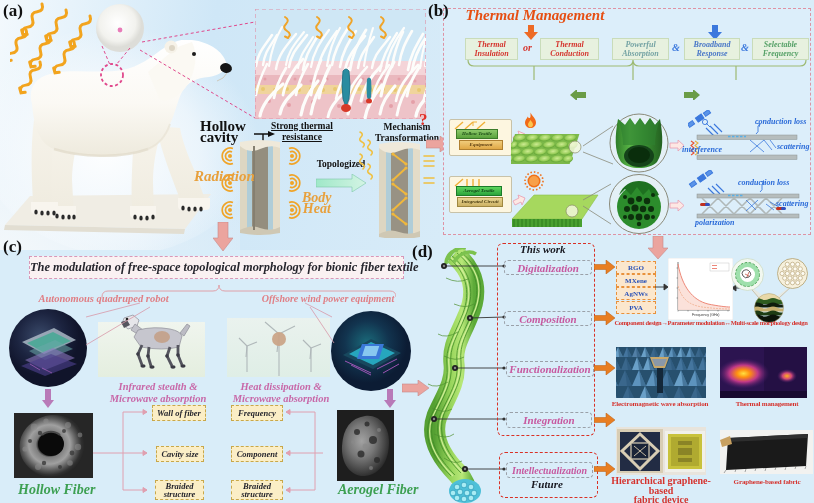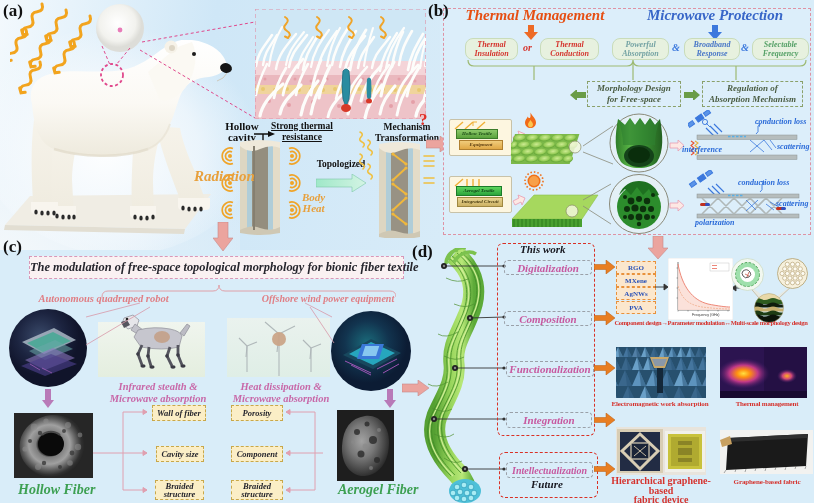--- a/index.html
+++ b/index.html
@@ -1,21 +1,21 @@
 <!DOCTYPE html>
 <html><head><meta charset="utf-8">
 <style>
 html,body{margin:0;padding:0;}
 #fig{position:relative;width:814px;height:503px;overflow:hidden;
   font-family:"Liberation Serif",serif;
   background:linear-gradient(115deg,#eef6fb 0%,#d2e9f8 30%,#d9edf9 100%);}
 .abs{position:absolute;}
 .lab{font-weight:bold;font-size:17px;color:#111;z-index:50;}
 .bi{font-weight:bold;font-style:italic;}
-.gbox{background:#e7f1df;border:1px solid #c9dcba;border-radius:8px;font-size:8px;line-height:9.5px;text-align:center;padding:1px 0;height:18px;display:flex;align-items:center;justify-content:center;}
+.gbox{background:#e7f1df;border:1px solid #c9dcba;border-radius:0;font-size:8px;line-height:9.5px;text-align:center;padding:1px 0;height:18px;display:flex;align-items:center;justify-content:center;}
 .dgbox{border:1px dashed #8aa06a;font-size:9px;line-height:11px;text-align:center;color:#4a5c42;display:flex;align-items:center;justify-content:center;}
 .ybox{background:#fbeec6;border:1px dashed #c8a84b;font-size:8.5px;text-align:center;color:#26262e;display:flex;align-items:center;justify-content:center;font-weight:bold;font-style:italic;line-height:8.5px;}
 .item{border:1px dashed #9aa0a8;border-radius:4px;font-size:11px;text-align:center;color:#c7589f;display:flex;align-items:center;justify-content:center;font-weight:bold;font-style:italic;}
 .obox{background:#fbe7cd;border:1px dashed #e8913c;border-radius:0;font-size:7px;text-align:center;color:#2a52b8;display:flex;align-items:center;justify-content:center;font-weight:bold;}
 .redlab{color:#d5332e;font-weight:bold;font-size:8.5px;text-align:center;}
 </style></head><body>
 <div id="fig">
 
 <div class="abs" style="left:0;top:0;width:440px;height:250px;background:linear-gradient(100deg,#f3f9fd 0%,#cfe7f7 45%,#d7ebf8 100%);"></div>
 <div class="abs" style="left:0;top:120px;width:240px;height:135px;background:radial-gradient(ellipse 130% 100% at 0% 100%,rgba(244,248,250,0.9) 0%,rgba(236,244,250,0.5) 55%,rgba(236,244,250,0) 100%);"></div>
@@ -221,21 +221,21 @@
    <path d="M94,8 q5,3 1,7 q-4,4 1,7 q5,3 1,7 l2,-3 m-2,3 l-3,-1.5"></path>
    <path d="M126,8 q5,3 1,7 q-4,4 1,7 q5,3 1,7 l2,-3 m-2,3 l-3,-1.5"></path>
   </g>
   <path d="M88,62 q-2,14 0,28 l3,8 3,-8 q2,-14 0,-28 q-3,-4 -6,0" fill="#2a8ca0" stroke="#1a6a80" stroke-width="0.8"></path>
   <ellipse cx="91" cy="99" rx="5" ry="4" fill="#d83828"></ellipse>
   <path d="M112,70 q-1,9 0,18 l2,5 2,-5 q1,-9 0,-18 q-2,-3 -4,0" fill="#2a8ca0"></path>
   <ellipse cx="114" cy="92" rx="3" ry="2.5" fill="#d83828"></ellipse>
   <rect x="0" y="0" width="171" height="110" fill="none" stroke="#e090a8" stroke-width="1.2" stroke-dasharray="4 3"></rect>
  </svg>
 
- <div class="abs" style="left:216px;top:121px;width:52px;font-weight:bold;font-size:11px;line-height:10.5px;text-align:center;color:#111;">Hollow<br>cavity</div>
+ <div class="abs" style="left:200px;top:121px;width:52px;font-weight:bold;font-size:15px;line-height:10.5px;text-align:left;color:#111;">Hollow<br>cavity</div>
  <div class="abs" style="left:266px;top:121px;width:72px;font-weight:bold;font-size:9.5px;line-height:10.5px;text-align:center;color:#111;text-decoration:underline;">Strong thermal<br>resistance</div>
  <svg class="abs" style="left:253px;top:130px;" width="26" height="22" fill="none" stroke="#111" stroke-width="1.4">
         <path d="M1,4 h15 M10,4 v16"></path>
         <path d="M15,1 l7,3 -7,3 z" fill="#111" stroke="none"></path>
       </svg>
 
  <svg class="abs" style="left:239px;top:140px;" width="42" height="95">
   <g>
    <rect x="1" y="6" width="7" height="84" fill="#ddd6c2"></rect>
    <rect x="8" y="6" width="5" height="84" fill="#b0cdd8"></rect>
@@ -274,21 +274,21 @@
           <path d="M70,29.5 A8,8 0 1 1 70,44.5"></path>
           <path d="M71,33 A4.5,4.5 0 1 1 71,41"></path>
         </g>
   <g>
           <circle cx="73" cy="64" r="2" fill="#f0a428" stroke="none"></circle>
           <path d="M70,56.5 A8,8 0 1 1 70,71.5"></path>
           <path d="M71,60 A4.5,4.5 0 1 1 71,68"></path>
         </g>
  </svg>
  <div class="abs bi" style="left:194px;top:168px;font-size:15px;color:#e8a03c;">Radiation</div>
- <div class="abs bi" style="left:302px;top:192px;font-size:11px;color:#e8a03c;text-align:center;line-height:11px;">Body<br>Heat</div>
+ <div class="abs bi" style="left:302px;top:192px;font-size:14px;color:#e8a03c;text-align:center;line-height:11px;">Body<br>Heat</div>
  <div class="abs" style="left:306px;top:159px;width:70px;font-weight:bold;font-size:9.5px;color:#111;text-align:center;">Topologized</div>
  <svg class="abs" style="left:316px;top:174px;" width="52" height="18">
   <defs>
           <linearGradient id="tpa" x1="0" y1="0" x2="1" y2="0">
             <stop offset="0%" stop-color="#9fe8c8"></stop>
             <stop offset="100%" stop-color="#d4f4e4"></stop>
           </linearGradient>
         </defs>
   <path d="M0,5 h36 v-5 l14,9 -14,9 v-5 h-36 z" fill="url(#tpa)" stroke="#7cc8a8" stroke-width="0.6"></path>
  </svg>
@@ -339,41 +339,38 @@
       </svg>
  <svg class="abs" style="left:426px;top:136px;" width="26" height="16">
         <path d="M0,4 h14 v-4 l11,8 -11,8 v-4 h-14 z" fill="#eba49e" stroke="#c88888" stroke-width="0.6"></path>
       </svg>
 </div>
 
 <div class="abs lab" style="left:428px;top:1px;">(b)</div>
 <div class="abs" style="left:443px;top:8px;width:366px;height:225px;border:1.5px dashed #de93a4;background:#dceefa;"></div>
 <div id="panelB" class="abs" style="left:0;top:0;width:814px;height:503px;">
  <div class="abs bi" style="left:460px;top:7px;width:150px;font-size:15px;color:#e64e12;text-align:center;">Thermal Management</div>
- <div class="abs bi" style="left:645px;top:7px;width:140px;font-size:15px;color:#3766c8;text-align:center;">Microwave Protection</div>
  <svg class="abs" style="left:524px;top:25px;" width="14" height="15">
         <path d="M4,0 h6 v7 h4 l-7,8 -7,-8 h4 z" fill="#ed6a25"></path>
       </svg>
  <svg class="abs" style="left:708px;top:25px;" width="14" height="15">
         <path d="M4,0 h6 v7 h4 l-7,8 -7,-8 h4 z" fill="#3b78dd"></path>
       </svg>
  <div class="abs gbox bi" style="left:465px;top:38px;width:51px;color:#d5352e;">Thermal Insulation</div>
  <div class="abs bi" style="left:523px;top:42px;font-size:10px;color:#d5352e;">or</div>
  <div class="abs gbox bi" style="left:540px;top:38px;width:57px;color:#d5352e;">Thermal Conduction</div>
  <div class="abs gbox bi" style="left:612px;top:38px;width:55px;color:#74a3a4;">Powerful Absorption</div>
  <div class="abs bi" style="left:672px;top:42px;font-size:10px;color:#3b78dd;">&amp;</div>
  <div class="abs gbox bi" style="left:684px;top:38px;width:54px;color:#4a78c8;">Broadband Response</div>
  <div class="abs bi" style="left:741px;top:42px;font-size:10px;color:#3b78dd;">&amp;</div>
  <div class="abs gbox bi" style="left:752px;top:38px;width:55px;color:#54a066;">Selectable Frequency</div>
  <svg class="abs" style="left:462px;top:56px;" width="350" height="28" fill="none" stroke="#9dba72" stroke-width="1.2">
    <path d="M6,4 q0,6 6,6 L165,10 q6,0 6,-6 q0,6 6,6 L338,10 q6,0 6,-6"></path>
    <path d="M72,10 v14 M171,6 v18 M274,10 v14"></path>
  </svg>
- <div class="abs dgbox bi" style="left:587px;top:81px;width:92px;height:24px;">Morphology Design<br>for Free-space</div>
- <div class="abs dgbox bi" style="left:702px;top:81px;width:99px;height:24px;">Regulation of<br>Absorption Mechanism</div>
  <svg class="abs" style="left:570px;top:90px;" width="16" height="10">
         <path d="M16,2 v6 h-9 v3 l-7,-6 7,-6 v3 z" fill="#6a9c46"></path>
       </svg>
  <svg class="abs" style="left:684px;top:90px;" width="16" height="10">
         <path d="M0,2 v6 h9 v3 l7,-6 -7,-6 v3 z" fill="#6a9c46"></path>
       </svg>
 
  <div class="abs" style="left:449px;top:119px;width:61px;height:35px;background:#fdf6e0;border:1px solid #c8c2a8;border-radius:2px;"></div>
  <svg class="abs" style="left:453px;top:121px;" width="46" height="9" fill="none" stroke="#f0b038" stroke-width="1.4">
         <path d="M2,8 L10,1 M12,8 L20,1 M24,8 L32,1"></path>
@@ -718,21 +715,21 @@
           <circle cx="16" cy="32" r="2"></circle>
           <circle cx="42" cy="20" r="2"></circle>
           <circle cx="34" cy="58" r="2"></circle>
         </g>
  </svg>
  <div class="abs bi" style="left:338px;top:482px;font-size:14px;color:#3da052;">Aerogel Fiber</div>
 
  <div class="abs ybox" style="left:152px;top:405px;width:52px;height:14px;">Wall of fiber</div>
  <div class="abs ybox" style="left:156px;top:446px;width:46px;height:14px;">Cavity size</div>
  <div class="abs ybox" style="left:155px;top:480px;width:47px;height:18px;">Braided<br>structure</div>
- <div class="abs ybox" style="left:231px;top:405px;width:50px;height:14px;">Porosity</div>
+ <div class="abs ybox" style="left:231px;top:405px;width:50px;height:14px;">Frequency</div>
  <div class="abs ybox" style="left:231px;top:446px;width:50px;height:14px;">Component</div>
  <div class="abs ybox" style="left:231px;top:480px;width:50px;height:18px;">Braided<br>structure</div>
 
  <svg class="abs" style="left:93px;top:400px;" width="230" height="95" fill="none" stroke="#e0a0b0" stroke-width="1">
   <path d="M0,53 h30 M30,12 v78 M30,12 h24 M30,53 h24 M30,90 h24"></path>
   <path d="M54,12 l-4,-2.5 v5 z M54,53 l-4,-2.5 v5 z M54,90 l-4,-2.5 v5 z" fill="#e0a0b0"></path>
   <path d="M244,53 h-22 M222,12 v78 M222,12 h-29 M222,53 h-29 M222,90 h-29"></path>
   <path d="M193,12 l4,-2.5 v5 z M193,53 l4,-2.5 v5 z M193,90 l4,-2.5 v5 z" fill="#e0a0b0"></path>
  </svg>
 </div>
@@ -1004,21 +1001,21 @@
    <polygon points="63,39 72,57 65,57" fill="#2a5578" opacity="0.55"></polygon>
    <polygon points="72,57 80,39 89,57" fill="#3a678c"></polygon>
    <polygon points="80,39 89,57 82,57" fill="#2a5578" opacity="0.55"></polygon>
    <polygon points="89,57 97,39 106,57" fill="#6aa0c8"></polygon>
    <polygon points="97,39 106,57 99,57" fill="#2a5578" opacity="0.55"></polygon>
   </g>
   <rect x="41" y="20" width="6" height="26" fill="#14283a"></rect>
   <polygon points="34,10 53,10 49,21 38,21" fill="#c8a86a"></polygon>
   <polygon points="36,12 51,12 48,19 39,19" fill="#8a98a8"></polygon>
  </svg>
- <div class="abs redlab" style="left:610px;top:400px;width:100px;white-space:nowrap;font-size:7px;letter-spacing:-0.1px;">Electromagnetic work absorption</div>
+ <div class="abs redlab" style="left:610px;top:400px;width:100px;white-space:nowrap;font-size:7px;letter-spacing:-0.1px;">Electromagnetic wave absorption</div>
 
  <svg class="abs" style="left:720px;top:347px;" width="87" height="51">
   <defs>
    <radialGradient id="th1" cx="27%" cy="52%" r="30%">
             <stop offset="0%" stop-color="#ffe040"></stop>
             <stop offset="25%" stop-color="#ff9010"></stop>
             <stop offset="55%" stop-color="#c03888"></stop>
             <stop offset="100%" stop-color="#441c6c" stop-opacity="0"></stop>
           </radialGradient>
    <radialGradient id="th2" cx="50%" cy="50%" r="50%">

